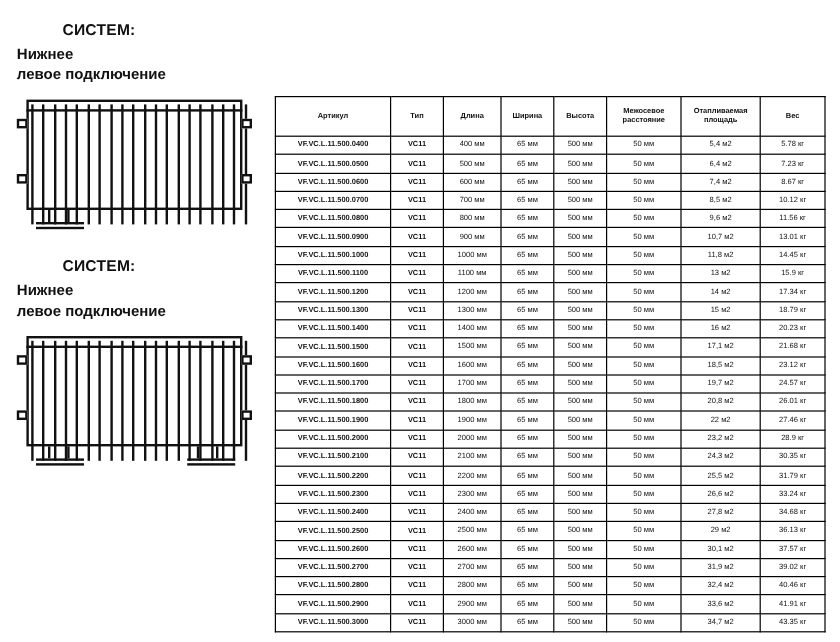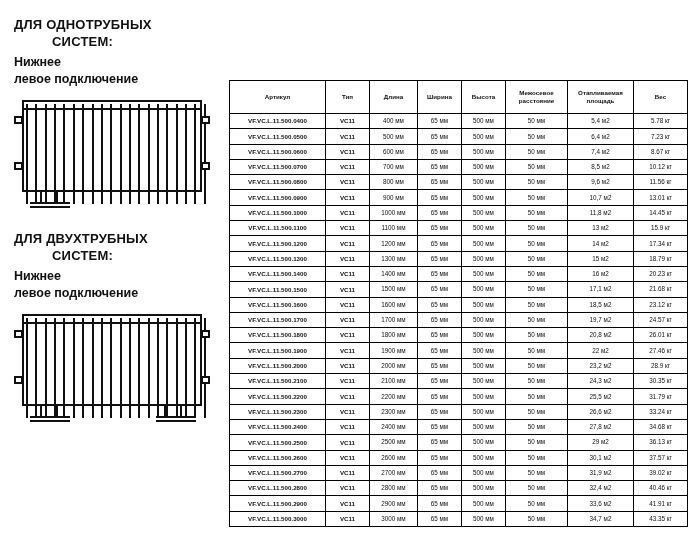--- a/index.html
+++ b/index.html
@@ -169,21 +169,20 @@
 </style>
 </head>
 <body>
 
 <div class="page">
 
   <div class="left-col">
 
     <div>
       <div class="block-title">
-        <span>ДЛЯ ОДНОТРУБНЫХ</span>
         <span class="ln2">СИСТЕМ:</span>
       </div>
       <div class="block-sub">
         <div>Нижнее</div>
         <div>левое подключение</div>
       </div>
 
       <div class="radiator">
         <div class="rad-body"></div>
         <div class="rad-top-line"></div>
@@ -215,21 +214,20 @@
         <div class="lug r2"></div>
         <div class="pipe-v pipe-a"></div>
         <div class="pipe-v pipe-b"></div>
         <div class="pipe-h pipe-base1"></div>
         <div class="pipe-h pipe-base2"></div>
       </div>
     </div>
 
     <div class="second-block">
       <div class="block-title">
-        <span>ДЛЯ ДВУХТРУБНЫХ</span>
         <span class="ln2">СИСТЕМ:</span>
       </div>
       <div class="block-sub">
         <div>Нижнее</div>
         <div>левое подключение</div>
       </div>
 
       <div class="radiator">
         <div class="rad-body"></div>
         <div class="rad-top-line"></div>

